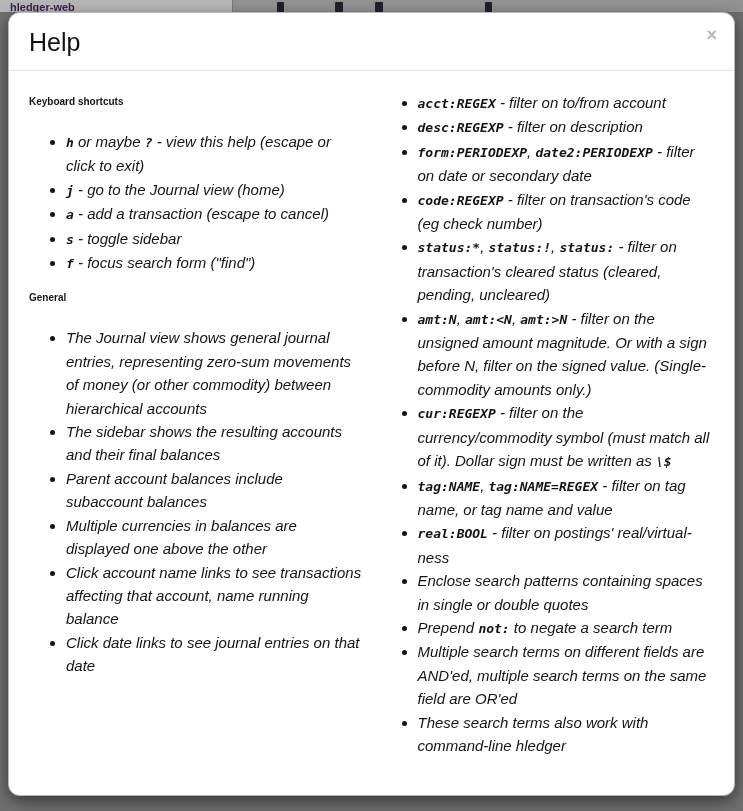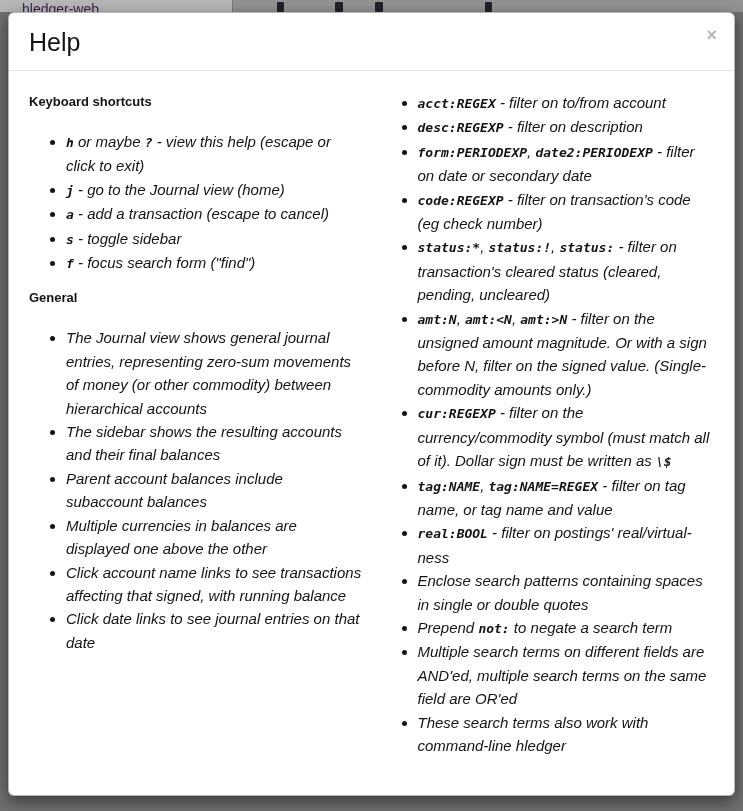--- a/index.html
+++ b/index.html
@@ -11,22 +11,22 @@
     overflow:hidden;
   }
 
   
   .bg-strip {
     position:absolute; left:0; top:0; right:0; height:12px;
     background:linear-gradient(to right, #b7b7b7 0, #b7b7b7 232px, #929292 233px, #929292 100%);
     overflow:hidden; z-index:1;
   }
   .brand {
-    position:absolute; left:22px; top:1px;
-    font-size:14px; font-weight:normal; color:#392551;
+    position:absolute; left:10px; top:1px;
+    font-size:11px; font-weight:bold; color:#392551;
     text-decoration:underline;
   }
   .strip-divider {
     position:absolute; left:232px; top:0; width:1px; height:12px;
     background:#7a7a7a;
   }
   .frag {
     position:absolute; top:2px; height:10px; width:7px;
     background:#20202a; border-radius:1px;
   }
@@ -39,21 +39,21 @@
   .backdrop {
     position:absolute; left:0; top:0; width:743px; height:811px;
     background:#6f6f6f; z-index:0;
   }
 
   
   .modal {
     position:absolute; left:8px; top:12px; width:727px; height:784px;
     background:#ffffff;
     border:1px solid rgba(0,0,0,0.28);
-    border-radius:6px;
+    border-radius:12px;
     box-shadow:0 5px 15px rgba(0,0,0,0.5);
     z-index:2;
     overflow:hidden;
   }
   .modal-header {
     position:relative;
     padding:15px 20px 13px 20px;
     border-bottom:1px solid #e5e5e5;
   }
   .modal-title {
@@ -66,21 +66,21 @@
     font-family:"Liberation Sans", sans-serif;
     line-height:18px;
   }
   .modal-body {
     padding:20px 20px 10px 20px;
     display:flex; gap:18px;
   }
   .col { width:50%; }
 
   .section-heading {
-    font-size:13px; font-weight:bold; color:#141414;
+    font-size:10px; font-weight:bold; color:#141414;
     line-height:20px; margin:1px 0 18px 0;
   }
   ul.help-list {
     margin:0 0 13px 0;
     padding-left:37px;
     list-style:disc;
     font-style:italic;
   }
   ul.help-list li {
     font-size:15px; line-height:23.4px; color:#141414;
@@ -121,21 +121,21 @@
           <li><code class="term">a</code> - add a transaction (escape to cancel)</li>
           <li><code class="term">s</code> - toggle sidebar</li>
           <li><code class="term">f</code> - focus search form ("find")</li>
         </ul>
         <div class="section-heading">General</div>
         <ul class="help-list">
           <li>The Journal view shows general journal entries, representing zero-sum movements of money (or other commodity) between hierarchical accounts</li>
           <li>The sidebar shows the resulting accounts and their final balances</li>
           <li>Parent account balances include subaccount balances</li>
           <li>Multiple currencies in balances are displayed one above the other</li>
-          <li>Click account name links to see transactions affecting that signed, with running balance</li>
+          <li>Click account name links to see transactions affecting that account, name running balance</li>
           <li>Click date links to see journal entries on that date</li>
         </ul>
       </div>
     <div class="col">
         <ul class="help-list">
           <li><code class="term">acct:REGEX</code> - filter on to/from account</li>
           <li><code class="term">desc:REGEXP</code> - filter on description</li>
           <li><code class="term">form:PERIODEXP</code>, <code class="term">date2:PERIODEXP</code> - filter on date or secondary date</li>
           <li><code class="term">code:REGEXP</code> - filter on transaction's code (eg check number)</li>
           <li><code class="term">status:*</code>, <code class="term">status:!</code>, <code class="term">status:</code> - filter on transaction's cleared status (cleared, pending, uncleared)</li>

